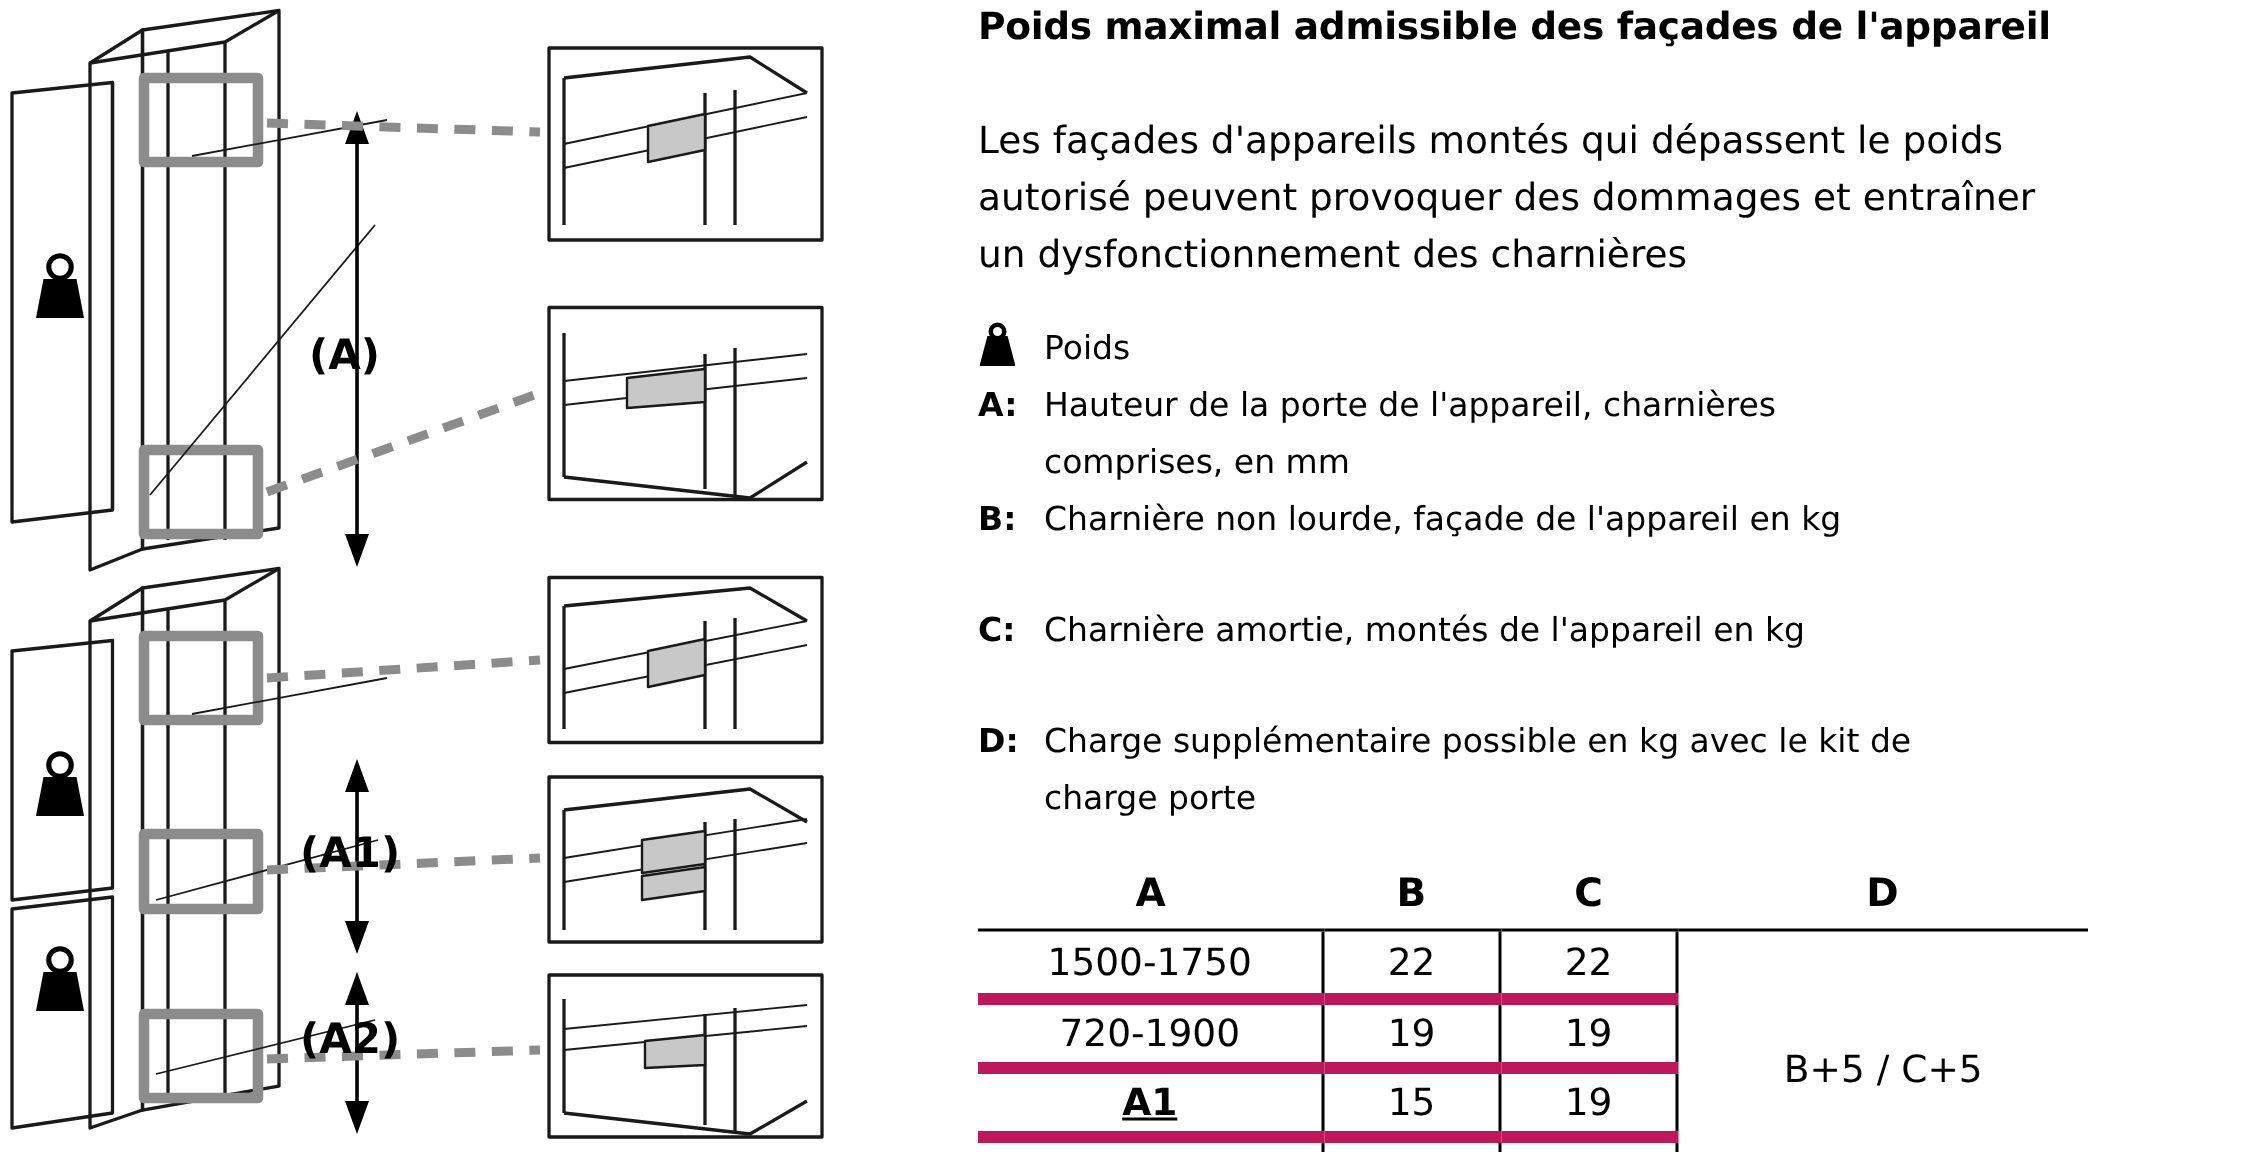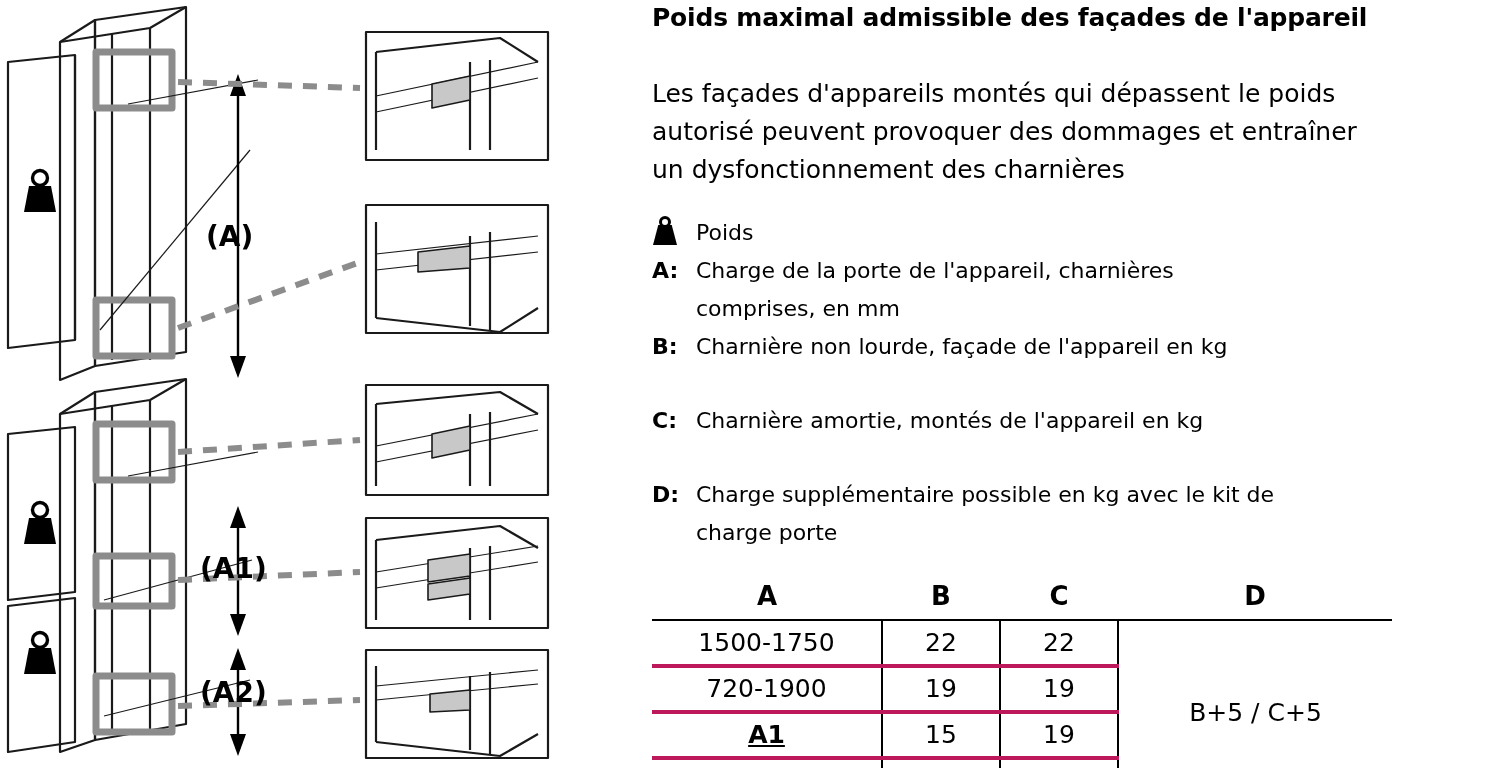--- a/index.html
+++ b/index.html
@@ -122,21 +122,21 @@
     height: 46px;
     box-sizing: border-box;
   }
   table.spec thead th {
     font-weight: bold;
     font-size: 26px;
     border-bottom: 2px solid #000;
     border-right: none;
   }
   table.spec tbody td {
-    border-bottom: 4px solid #be185d;
+    border-bottom: 8px solid #be185d;
   }
   table.spec .col-a { width: 230px; border-right: 2px solid #000; }
   table.spec .col-b { width: 118px; border-right: 2px solid #000; }
   table.spec .col-c { width: 118px; border-right: 2px solid #000; }
   table.spec .col-d { width: 274px; }
   table.spec thead .col-a,
   table.spec thead .col-b,
   table.spec thead .col-c { border-right: none; }
   table.spec tbody tr:last-child td { border-bottom: none; }
   table.spec tbody tr:last-child .col-a,
@@ -292,21 +292,21 @@
             <span class="handle"></span>
             <span class="body"></span>
           </span>
         </span>
         <span class="legend-val">Poids</span>
       </div>
 
       <div class="legend-row">
         <span class="legend-key">A:</span>
         <span class="legend-val">
-          <span>Charge de la porte de l'appareil, charnières</span>
+          <span>Hauteur de la porte de l'appareil, charnières</span>
           <span class="sub">comprises, en mm</span>
         </span>
       </div>
 
       <div class="legend-row">
         <span class="legend-key">B:</span>
         <span class="legend-val">Charnière non lourde, façade de l'appareil en kg</span>
       </div>
 
       <div class="legend-row gap-top">

